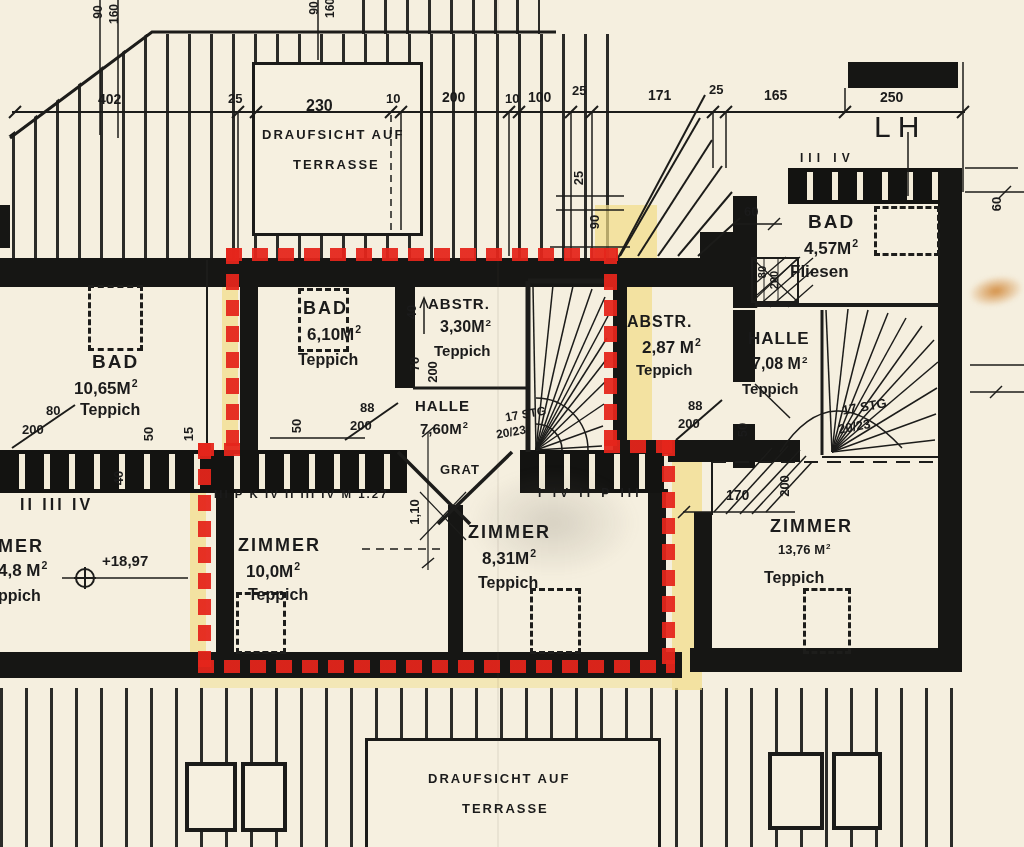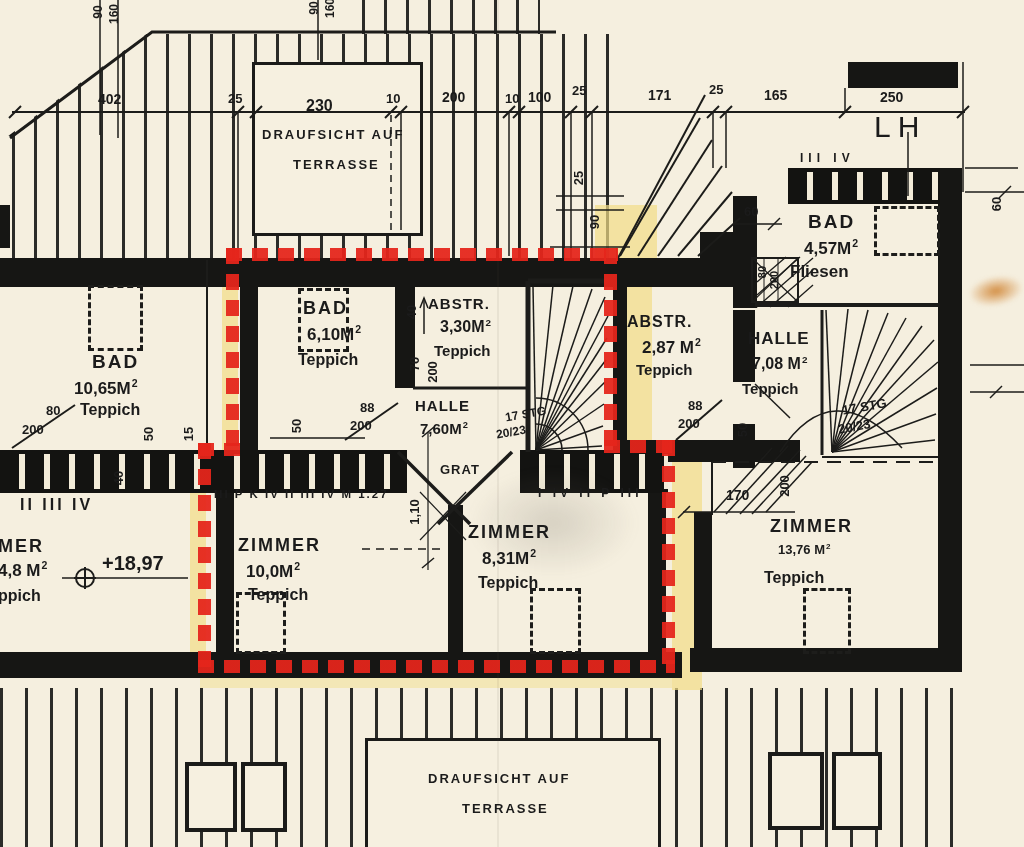--- a/index.html
+++ b/index.html
@@ -265,21 +265,21 @@
   <div class="t" style="left:880px;top:90px;font-size:14px;">250</div>
 
   <div class="rv" style="left:98px;top:12px;font-size:12px;">90</div>
   <div class="rv" style="left:114px;top:14px;font-size:12px;">160</div>
   <div class="rv" style="left:314px;top:8px;font-size:12px;">90</div>
   <div class="rv" style="left:330px;top:8px;font-size:12px;">160</div>
 
   <div class="t" style="left:874px;top:112px;font-size:30px;letter-spacing:7px;font-weight:normal;">LH</div>
   <div class="t" style="left:800px;top:152px;font-size:12px;letter-spacing:5px;">III IV</div>
   <div class="t" style="left:440px;top:463px;font-size:13px;letter-spacing:1px;">GRAT</div>
-  <div class="t" style="left:102px;top:553px;font-size:20px;">+18,97</div>
+  <div class="t" style="left:102px;top:553px;font-size:15px;">+18,97</div>
 
   <div class="t" style="left:92px;top:352px;font-size:19px;letter-spacing:2px;">BAD</div>
   <div class="t" style="left:74px;top:378px;font-size:17px;"><span>10,65M</span><span class="sup">2</span></div>
   <div class="t" style="left:80px;top:402px;font-size:16px;">Teppich</div>
 
   <div class="t" style="left:303px;top:299px;font-size:18px;letter-spacing:2px;">BAD</div>
   <div class="t" style="left:307px;top:324px;font-size:17px;"><span>6,10M</span><span class="sup">2</span></div>
   <div class="t" style="left:298px;top:352px;font-size:16px;">Teppich</div>
 
   <div class="t" style="left:428px;top:296px;font-size:15px;letter-spacing:1px;">ABSTR.</div>

